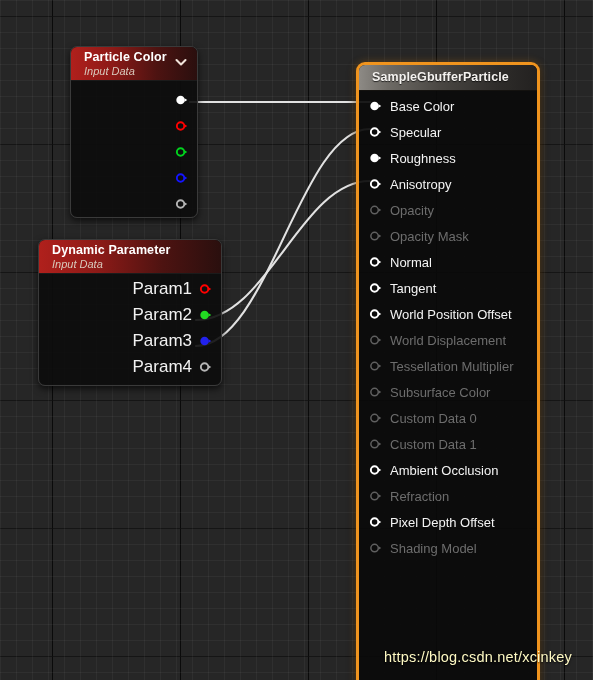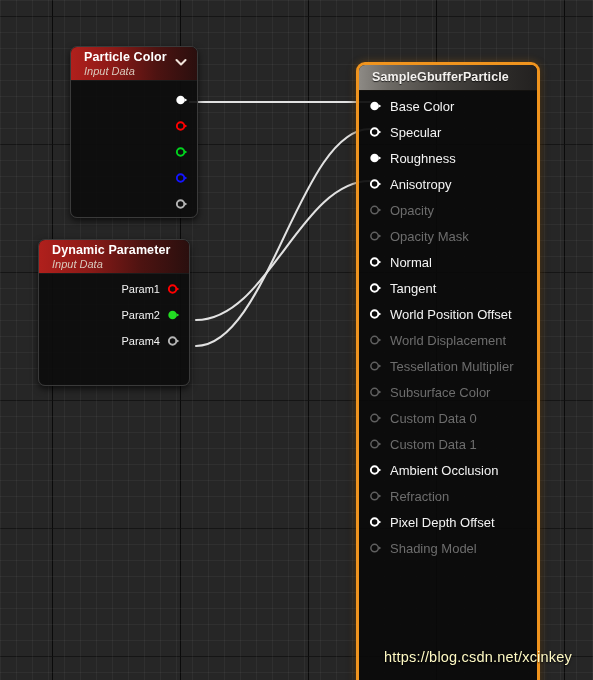--- a/index.html
+++ b/index.html
@@ -102,21 +102,21 @@
   
   .pin-row-out {
     display: flex;
     align-items: center;
     justify-content: flex-end;
     height: 26px;
     padding-right: 9px;
   }
   .pin-label-out {
     color: #f2f2f2;
-    font-size: 11px;
+    font-size: 17px;
     margin-right: 7px;
     white-space: nowrap;
   }
 
   
   .pin {
     width: 13px;
     height: 13px;
     flex: 0 0 auto;
     position: relative;
@@ -233,21 +233,21 @@
         <span class="pin">
           <svg width="13" height="13" viewBox="0 0 14 14">
             <circle cx="6" cy="6.5" r="4.0" fill="none" stroke="#b4b4b4" stroke-width="2.1"></circle>
             <path d="M10.3 4.6 L13.2 6.5 L10.3 8.4 Z" fill="#b4b4b4"></path>
           </svg>
         </span>
       </div>
     </div>
 </div>
 
-<div class="node node-input" id="node-dynamic-parameter" style="left:38px; top:239px; width:152px; height:147px;">
+<div class="node node-input" id="node-dynamic-parameter" style="left:38px; top:239px; width:184px; height:147px;">
   <div class="node-header">
     <div class="node-title">Dynamic Parameter</div>
     <div class="node-subtitle">Input Data</div>
   </div>
   <div class="node-body" id="dynamic-parameter-pins">
       <div class="pin-row-out" style="margin-top: 2px;">
         <span class="pin-label-out">Param1</span>
         <span class="pin">
           <svg width="13" height="13" viewBox="0 0 14 14">
             <circle cx="6" cy="6.5" r="4.0" fill="none" stroke="#ff0000" stroke-width="2.1"></circle>
@@ -258,20 +258,29 @@
       <div class="pin-row-out">
         <span class="pin-label-out">Param2</span>
         <span class="pin">
           <svg width="13" height="13" viewBox="0 0 14 14">
             <circle cx="6" cy="6.5" r="4.6" fill="#22dd22"></circle>
             <path d="M10.3 4.6 L13.2 6.5 L10.3 8.4 Z" fill="#22dd22"></path>
           </svg>
         </span>
       </div>
       <div class="pin-row-out">
+        <span class="pin-label-out">Param3</span>
+        <span class="pin">
+          <svg width="13" height="13" viewBox="0 0 14 14">
+            <circle cx="6" cy="6.5" r="4.6" fill="#2222ee"></circle>
+            <path d="M10.3 4.6 L13.2 6.5 L10.3 8.4 Z" fill="#2222ee"></path>
+          </svg>
+        </span>
+      </div>
+      <div class="pin-row-out">
         <span class="pin-label-out">Param4</span>
         <span class="pin">
           <svg width="13" height="13" viewBox="0 0 14 14">
             <circle cx="6" cy="6.5" r="4.0" fill="none" stroke="#b4b4b4" stroke-width="2.1"></circle>
             <path d="M10.3 4.6 L13.2 6.5 L10.3 8.4 Z" fill="#b4b4b4"></path>
           </svg>
         </span>
       </div>
     </div>
 </div>

